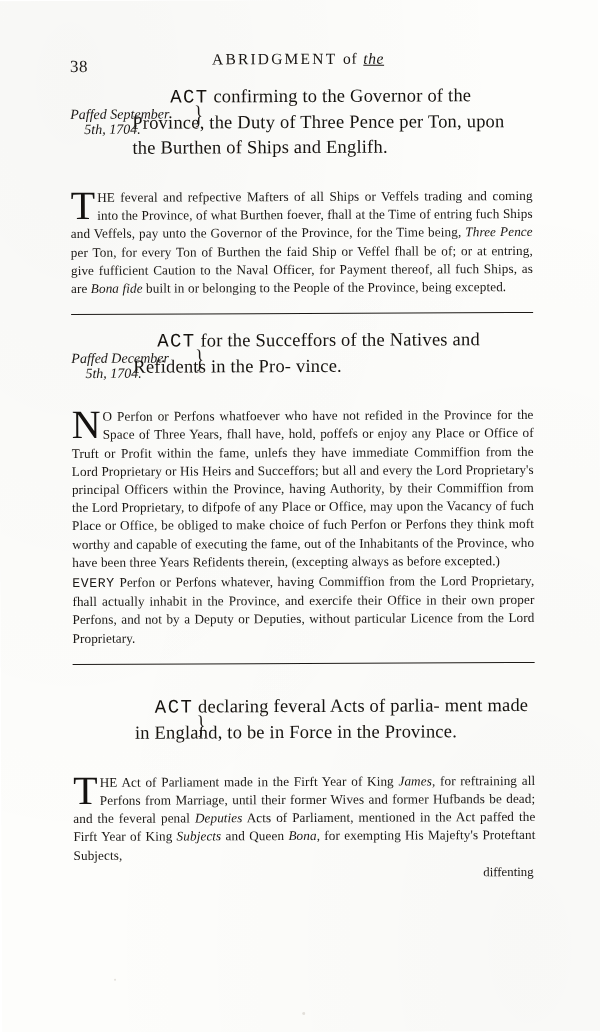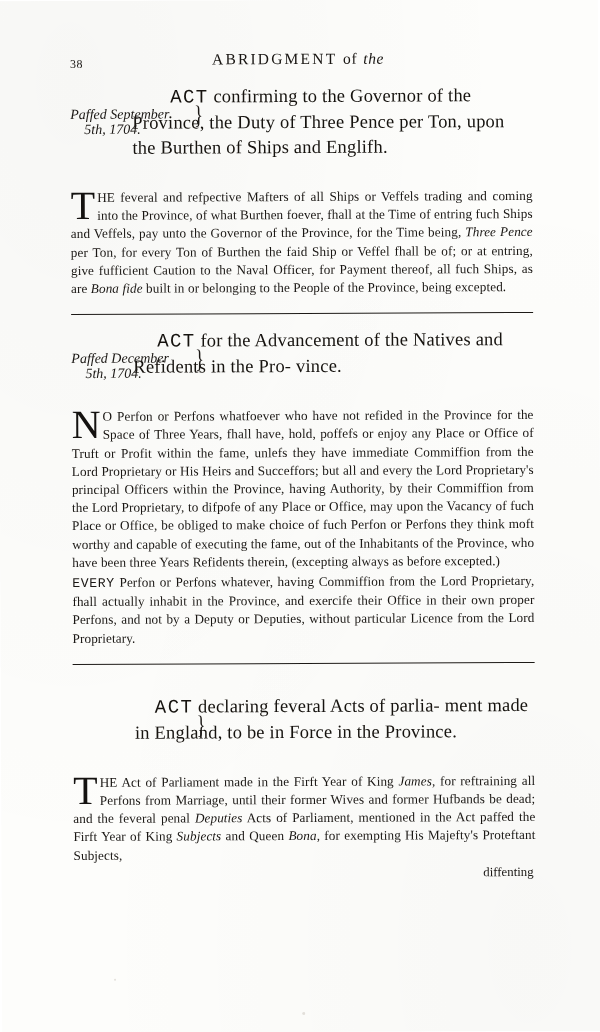--- a/index.html
+++ b/index.html
@@ -23,40 +23,41 @@
     background: #fdfdfb;
     
     background-image:
       radial-gradient(ellipse at 12% 8%, rgba(0,0,0,0.025), rgba(0,0,0,0) 60%),
       radial-gradient(ellipse at 88% 92%, rgba(0,0,0,0.02), rgba(0,0,0,0) 60%);
   }
   .folio {
     position: absolute;
     left: 72px;
     top: 56px;
-    font-size: 12px;
+    font-size: 17px;
     letter-spacing: 0.5px;
     color: #1a1714;
   }
   .header {
     position: absolute;
     left: 0;
     top: 50px;
     width: 600px;
     text-align: center;
     font-size: 15.5px;
     letter-spacing: 2.2px;
     color: #181512;
   }
   .header .of {
     letter-spacing: 0.6px;
   }
   .header .the {
     font-style: italic;
     letter-spacing: 0.6px;
+    text-decoration: underline;
   }
 
   .content {
     position: absolute;
     left: 72px;
     top: 84px;
     width: 462px;
   }
 
   .act {
@@ -205,21 +206,21 @@
 
     <div class="act">
       <div class="titleblock">
         <div class="passed">
           <span>Paffed December</span>
           <span class="l2">5th, 1704.</span>
         </div>
         <div class="brace">}</div>
         <div class="title block2">
           <span class="caps">ACT</span>
-          <span>for the Advancement of the</span>
+          <span>for the Succeffors of the</span>
           <span>Natives and Refidents in the Pro-</span>
           <span>vince.</span>
         </div>
       </div>
       <div class="spacer-md"></div>
       <p class="para">
         <span class="dropcap">N</span>
         <span>O Perfon or Perfons whatfoever who have not refided in the Province for the Space of Three Years, fhall have, hold, poffefs or enjoy any Place or Office of Truft or Profit within the fame, unlefs they have immediate Commiffion from the Lord Proprietary or His Heirs and Succeffors; but all and every the Lord Proprietary's principal Officers within the Province, having Authority, by their Commiffion from the Lord Proprietary, to difpofe of any Place or Office, may upon the Vacancy of fuch Place or Office, be obliged to make choice of fuch Perfon or Perfons they think moft worthy and capable of executing the fame, out of the Inhabitants of the Province, who have been three Years Refidents therein, (excepting always as before excepted.)</span>
       </p>
       <p class="para indent2">

